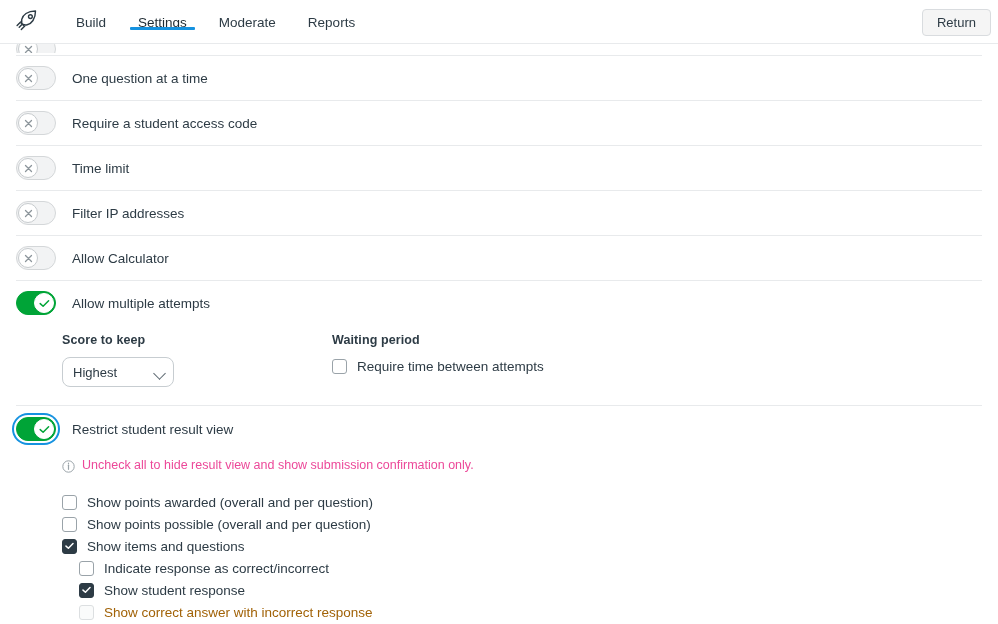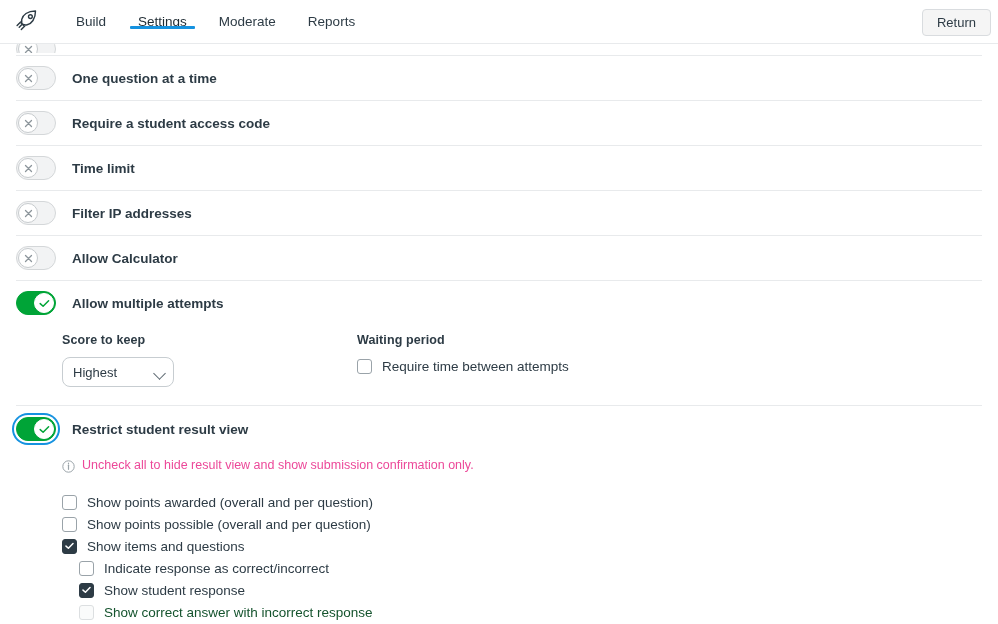--- a/index.html
+++ b/index.html
@@ -23,24 +23,24 @@
     align-items: flex-start;
   }
   .brand-icon {
     position: absolute;
     left: 14px; top: 9px;
     width: 26px; height: 26px;
     color: #2d3b45;
   }
   .tabs {
     position: absolute;
-    left: 60px; top: 14px;
+    left: 60px; top: 0;
     height: 44px;
     display: flex;
-    align-items: flex-start;
+    align-items: center;
   }
   .tab {
     display: flex;
     align-items: center;
     padding: 0 16px;
     font-size: 13.5px;
     color: #2d3b45;
     cursor: pointer;
     position: relative;
     white-space: nowrap;
@@ -90,21 +90,20 @@
     height: 1px;
     background: #e8eaec;
     margin: 0 16px;
   }
 
   .setting-row {
     display: flex;
     align-items: center;
     height: 44px;
     padding: 0 16px;
-    font-weight: bold;
   }
 
   
   .toggle {
     position: relative;
     width: 40px; height: 24px;
     border-radius: 12px;
     flex: 0 0 auto;
     cursor: pointer;
   }
@@ -136,21 +135,20 @@
   .setting-label {
     margin-left: 16px;
     font-size: 13.5px;
     color: #2d3b45;
   }
 
   
   .options-grid {
     display: flex;
     padding: 8px 16px 18px 16px;
-    gap: 25px;
   }
   .opt-col-1 { width: 316px; padding-left: 46px; }
   .opt-col-2 { width: 310px; }
   .opt-col-3 { flex: 1; }
   .field-label {
     font-size: 12.5px;
     font-weight: bold;
     color: #2d3b45;
     margin-bottom: 10px;
     letter-spacing: 0.1px;
@@ -195,21 +193,21 @@
   }
   .cb.unchecked { background: #ffffff; border: 1.5px solid #9aa3a9; }
   .cb.checked   { background: #2d3b45; border: 1.5px solid #2d3b45; }
   .cb.disabled  { background: #fafbfb; border: 1.5px solid #dcdfe1; cursor: default; }
   .cb svg { display: block; }
   .cb-label {
     margin-left: 10px;
     font-size: 13.5px;
     color: #2d3b45;
   }
-  .cb-label.dim { color: #14532d; }
+  .cb-label.dim { color: #a16207; }
 
   
   .hint-line {
     display: flex;
     align-items: flex-start;
     padding: 6px 16px 0 62px;
   }
   .info-icon { flex: 0 0 auto; margin-top: 1px; }
   .hint-text {
     margin-left: 7px;

